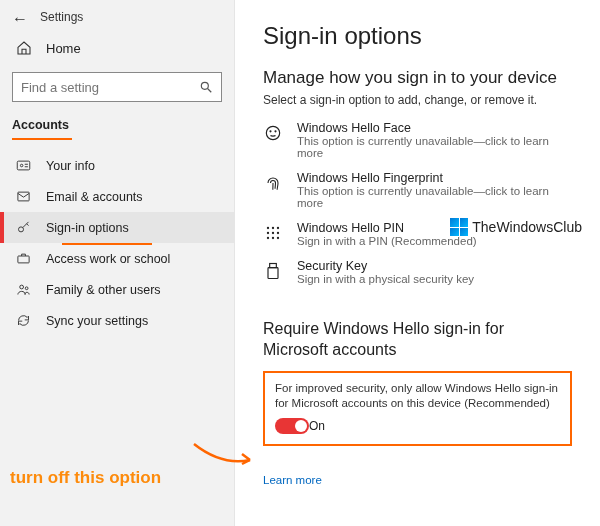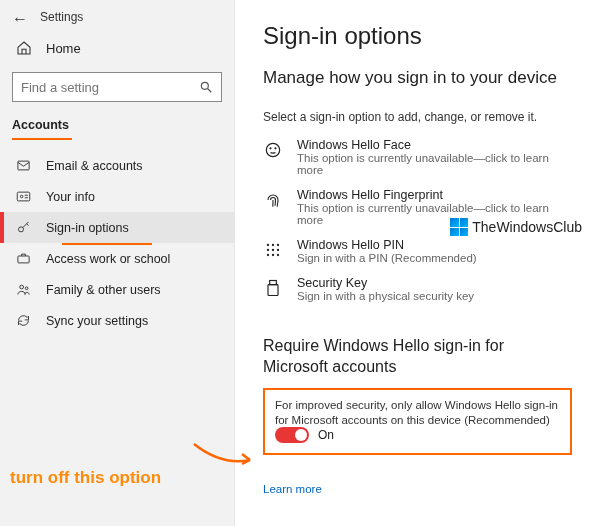--- a/index.html
+++ b/index.html
@@ -19,31 +19,31 @@
   .underline-orange { display:block; height:2px; background:#ff6600; margin: 2px 12px 10px 12px; width: 60px; }
   .nav { list-style: none; }
   .nav li { display: flex; align-items: center; padding: 8px 16px; gap: 14px; font-size: 12.5px; color: #222; position: relative; }
   .nav li .ico { width: 16px; text-align: center; color: #333; }
   .nav li.active { background: #e5e5e5; }
   .nav li.active::before { content:""; position:absolute; left:0; top:0; bottom:0; width:4px; background:#e83535; }
   .underline-orange-sm { display:block; height:2px; background:#ff6600; width: 90px; margin-left: 46px; margin-top: 2px; }
 
   .main { flex: 1; padding: 22px 28px 20px 28px; overflow: hidden; position: relative; }
   h1 { font-size: 24px; font-weight: 400; color: #222; margin-bottom: 18px; }
-  h2 { font-size: 17px; font-weight: 400; color: #222; margin-bottom: 22px; }
+  h2 { font-size: 17px; font-weight: 400; color: #222; margin-bottom: 5px; }
   .subtext { font-size: 12px; color: #333; margin-bottom: 14px; }
   .option-list { display: flex; flex-direction: column; gap: 12px; margin-bottom: 34px; }
   .option { display: flex; gap: 14px; align-items: flex-start; }
   .option .oico { width: 20px; height: 20px; margin-top: 2px; color: #222; }
   .option .otxt { display: flex; flex-direction: column; }
   .option .otxt .title { font-size: 12.5px; color: #222; }
   .option .otxt .desc { font-size: 11.5px; color: #666; }
   .require-box { border: 2px solid #ff6600; padding: 8px 10px 10px 10px; margin-top: 6px; }
-  .require-box .boxdesc { font-size: 11.5px; color: #333; line-height: 1.3; }
-  .toggle-row { display: flex; align-items: center; gap: 9px; }
+  .require-box .boxdesc { font-size: 11.5px; color: #333; margin-bottom: 8px; line-height: 1.3; }
+  .toggle-row { display: flex; align-items: center; gap: 0; }
   .toggle { width: 34px; height: 16px; background: #e83535; border-radius: 8px; position: relative; }
   .toggle::after { content:""; position:absolute; right:2px; top:2px; width:12px; height:12px; background:#fff; border-radius:50%; }
   .toggle-lbl { font-size: 12px; color: #222; }
   .learnmore { font-size: 11.5px; color: #0067c0; margin-top: 28px; display:inline-block; }
 
   .watermark { position: absolute; right: 18px; top: 218px; font-size: 14px; font-weight: 400; color: #222; display:flex; align-items:center; gap:4px; pointer-events:none; }
   .watermark .sq { display:inline-grid; grid-template-columns: 1fr 1fr; grid-template-rows: 1fr 1fr; gap:1px; width:18px; height:18px; }
   .watermark .sq span { background: linear-gradient(135deg,#0078d4,#00b7ff); }
 
   .annotation { position: absolute; left: 10px; top: 432px; font-size: 17px; font-weight: 600; color: #fd8b0c; margin-top: 36px; }
@@ -77,36 +77,36 @@
             <line x1="15" y1="15" x2="21" y2="21"></line>
           </svg>
       </span>
     </div>
     <div class="section-header">Accounts</div>
     <span class="underline-orange"></span>
     <ul class="nav">
       <li>
         <span class="ico">
           <svg width="15" height="15" viewBox="0 0 24 24" fill="none" stroke="currentColor" stroke-width="1.5">
-              <rect x="3" y="5" width="18" height="14" rx="1"></rect>
-              <path d="M3 7 L12 13 L21 7"></path>
-            </svg>
-        </span>
-        <span>Email &amp; accounts</span>
-      </li>
-      <li>
-        <span class="ico">
-          <svg width="15" height="15" viewBox="0 0 24 24" fill="none" stroke="currentColor" stroke-width="1.5">
               <rect x="2" y="5" width="20" height="14" rx="2"></rect>
               <circle cx="9" cy="12" r="2"></circle>
               <line x1="14" y1="10" x2="19" y2="10"></line>
               <line x1="14" y1="14" x2="19" y2="14"></line>
             </svg>
         </span>
         <span>Your info</span>
+      </li>
+      <li>
+        <span class="ico">
+          <svg width="15" height="15" viewBox="0 0 24 24" fill="none" stroke="currentColor" stroke-width="1.5">
+              <rect x="3" y="5" width="18" height="14" rx="1"></rect>
+              <path d="M3 7 L12 13 L21 7"></path>
+            </svg>
+        </span>
+        <span>Email &amp; accounts</span>
       </li>
       <li class="active">
         <span class="ico">
           <svg width="15" height="15" viewBox="0 0 24 24" fill="none" stroke="currentColor" stroke-width="1.5">
               <circle cx="8" cy="15" r="4"></circle>
               <path d="M11 12 L20 3 M17 6 L20 9"></path>
             </svg>
         </span>
         <span>Sign-in options</span>
         <span class="underline-orange-sm" style="position:absolute; bottom:-2px;"></span>

